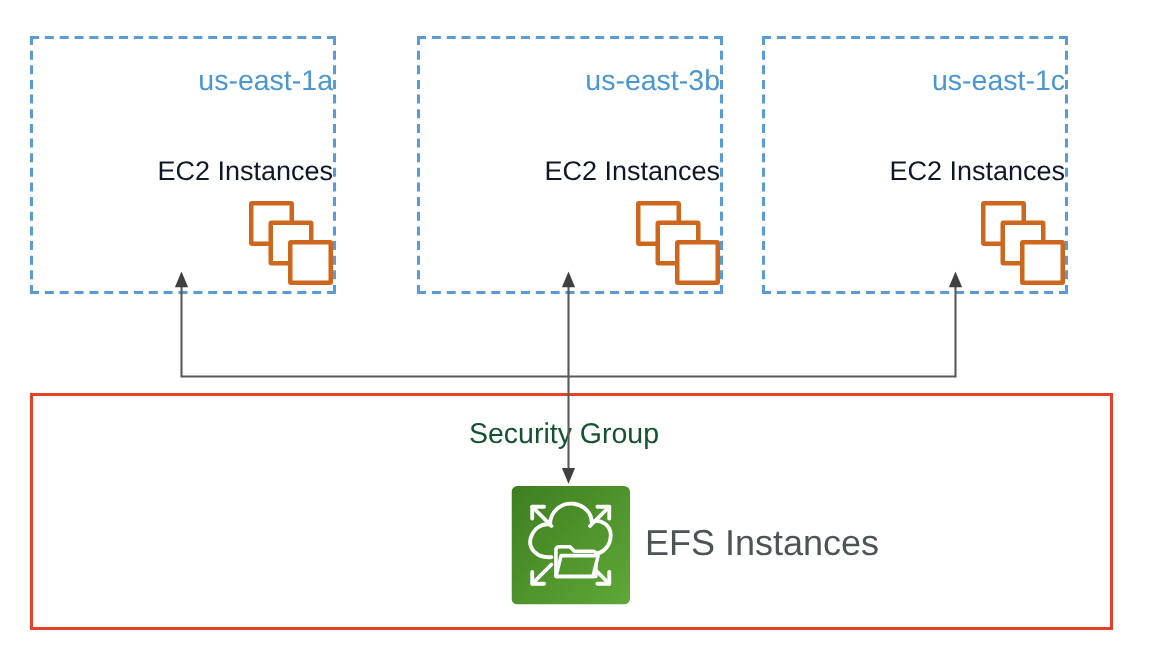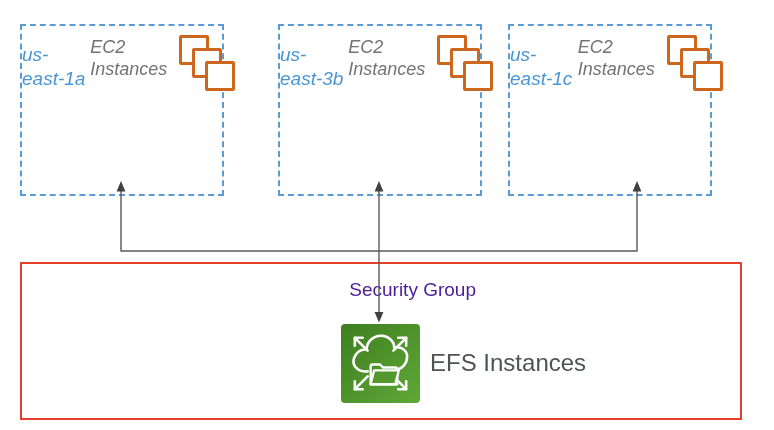--- a/index.html
+++ b/index.html
@@ -12,39 +12,38 @@
     font-family: "Liberation Sans", sans-serif;
     overflow: hidden;
   }
   .zone {
     position: absolute;
     top: 24px;
     width: 204px;
     height: 172px;
     border: 2px dashed #5B9BD5;
     display: flex;
-    flex-direction: row;
-    align-items: flex-start;
+    flex-direction: column;
+    align-items: flex-end;
     background: transparent;
-    font-style: italic;
   }
   .zone.z0 { left: 20px; }
   .zone.z1 { left: 278px; }
   .zone.z2 { left: 508px; }
   .zone-title {
     margin-top: 17px;
     font-size: 19px;
     line-height: 24px;
     color: #4A96D3;
   }
   .zone-sub {
-    margin-top: 10px;
+    margin-top: 36px;
     font-size: 18px;
     line-height: 22px;
-    color: #737373;
+    color: #0f172a;
   }
   .ec2-stack {
     position: relative;
     margin-top: 9px;
     width: 56px;
     height: 56px;
   }
   .ec2-sq {
     position: absolute;
     width: 30px;
@@ -63,24 +62,24 @@
     width: 722px;
     height: 158px;
     border: 2px solid #E5402A;
     background: transparent;
   }
   .sg-label {
     position: absolute;
     left: 276px;
     top: 279px;
     width: 200px;
-    text-align: right;
+    text-align: center;
     font-size: 19px;
     line-height: 22px;
-    color: #4c1d95;
+    color: #14532d;
   }
   .efs-icon {
     position: absolute;
     left: 341px;
     top: 324px;
     width: 79px;
     height: 79px;
   }
   .efs-label {
     position: absolute;

